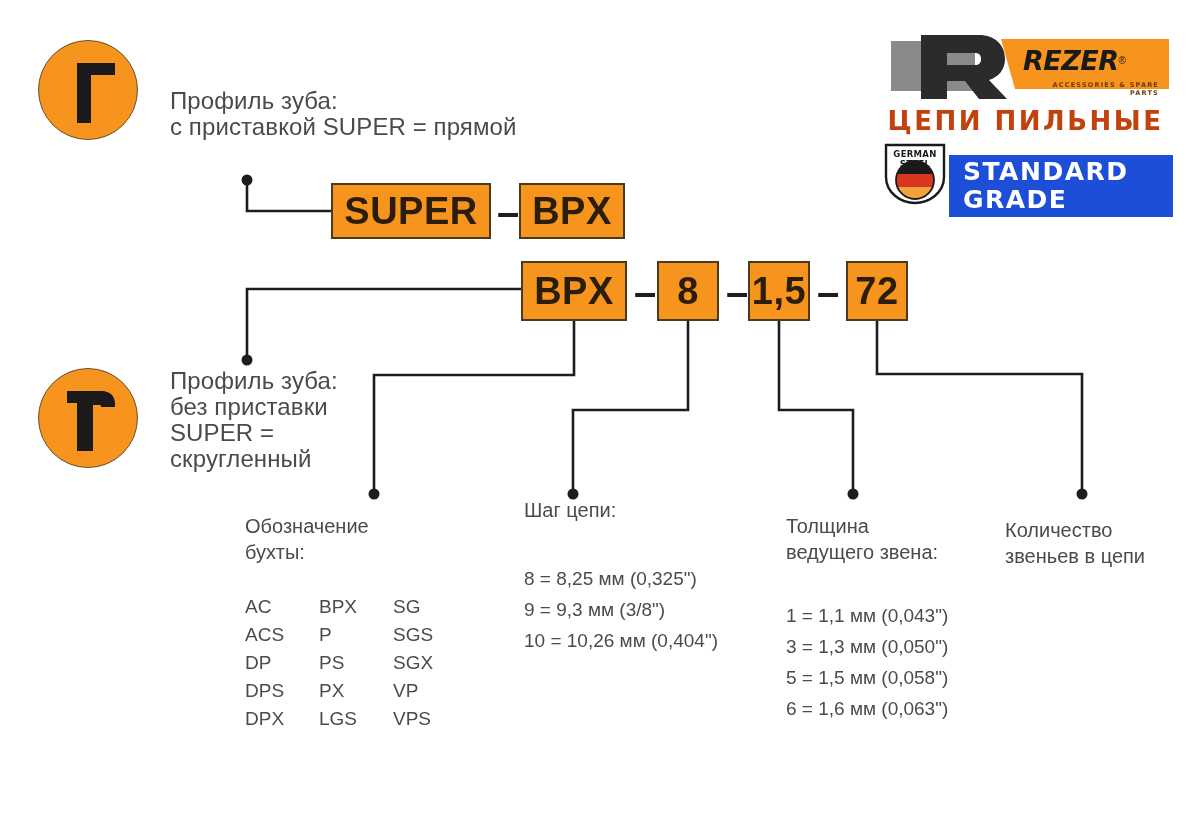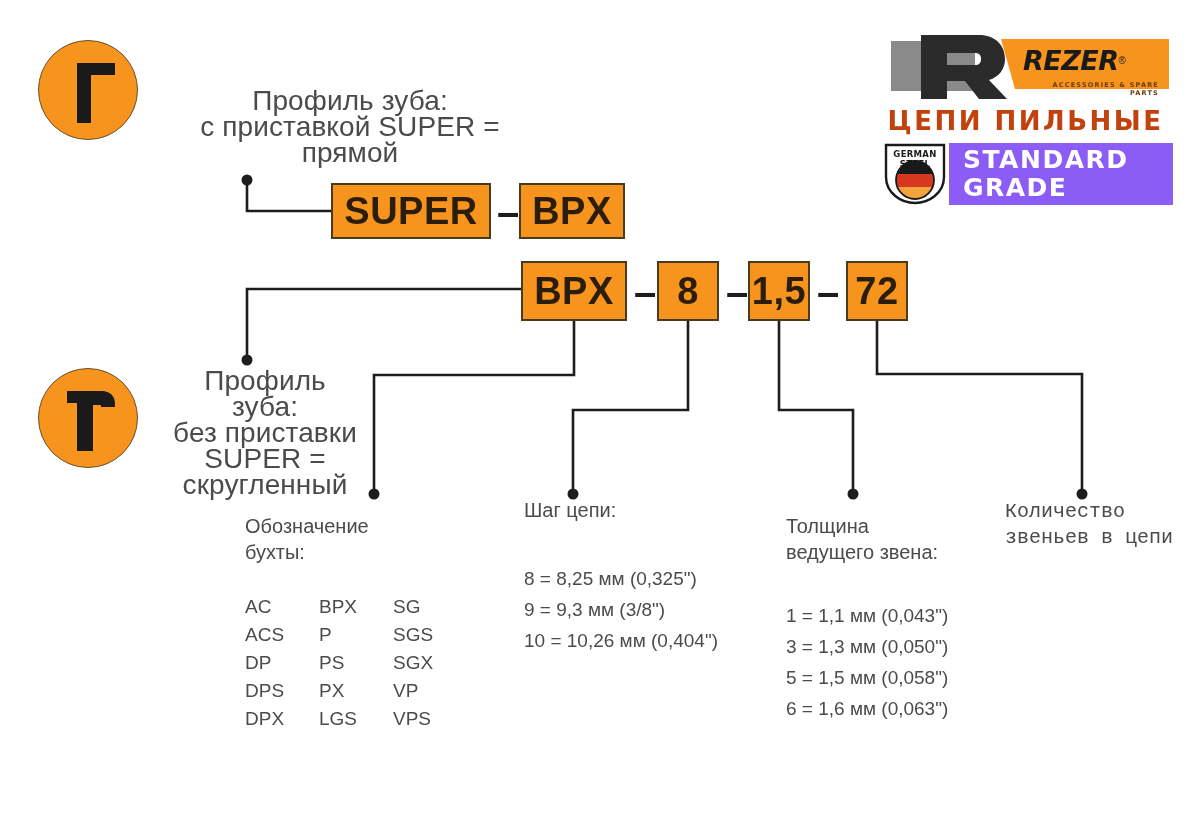--- a/index.html
+++ b/index.html
@@ -24,26 +24,25 @@
     border-radius:50%;
     background:#F7941E;
     border:1px solid #6a5030;
     box-sizing:border-box;
   }
   .circle svg{position:absolute;left:0;top:0;}
 
   
   .note{
     position:absolute;
-    font-size:28px;
+    font-size:24px;
     line-height:26px;
     color:#4b4b4b;
     white-space:pre-line;
     letter-spacing:.1px;
-    text-align:center;
   }
 
   
   .box{
     position:absolute;
     background:#F7941E;
     border:2px solid #4a3a20;
     box-sizing:border-box;
     display:flex;
     align-items:center;
@@ -85,22 +84,22 @@
     font-weight:bold;
     color:#c2410c;
     letter-spacing:2.5px;
     font-family:"DejaVu Sans",sans-serif;
     text-align:center;
     width:285px;
   }
   .grade-row{position:relative;margin-top:7px;width:290px;height:62px;}
   .grade-row svg{position:absolute;left:0;top:0;}
   .grade-block{
-    position:absolute;left:66px;top:0;width:224px;height:62px;
-    background:#8b5cf6;
+    position:absolute;left:66px;top:12px;width:224px;height:62px;
+    background:#1d4ed8;
     display:flex;flex-direction:column;justify-content:center;
     padding-left:14px;box-sizing:border-box;
   }
   .grade-block div{
     color:#ffffff;font-weight:bold;font-size:25px;line-height:28px;
     letter-spacing:1.5px;font-family:"DejaVu Sans",sans-serif;
   }
 </style>
 </head>
 <body>
@@ -210,21 +209,21 @@
     <div class="head">Толщина
 ведущего звена:</div>
     <div class="rows" style="margin-top:35px;">
         <div class="row">1 = 1,1 мм (0,043")</div>
         <div class="row">3 = 1,3 мм (0,050")</div>
         <div class="row">5 = 1,5 мм (0,058")</div>
         <div class="row">6 = 1,6 мм (0,063")</div>
       </div>
   </div>
 
-  <div class="legend lines" style="left:1005px;top:499px;width:185px;font-family:Liberation Mono, monospace;">
+  <div class="legend lines" style="left:1005px;top:517px;width:185px;">
     <div class="head">Количество
 звеньев в цепи</div>
   </div>
 
   <div id="logo">
 
     <div class="logo-mark">
       <svg width="290" height="68" viewBox="0 0 290 68" xmlns="http://www.w3.org/2000/svg">
 
         <polygon points="8,8 92,8 92,58 8,58" fill="#8a8a8a"></polygon>

